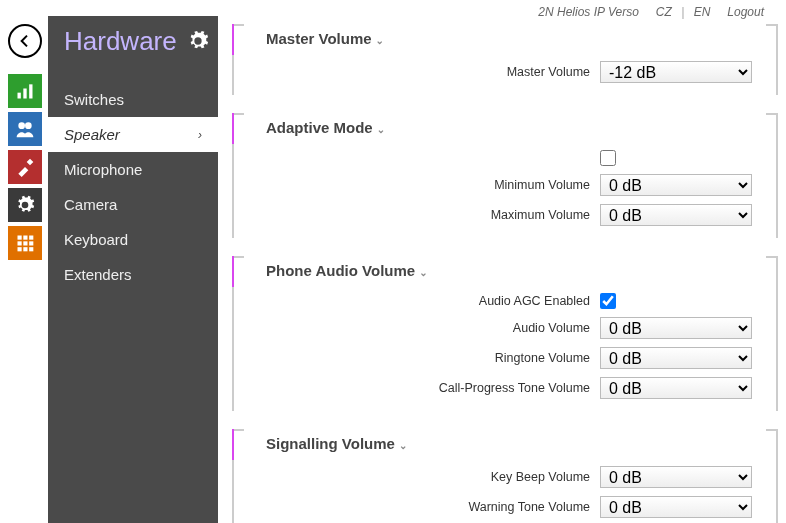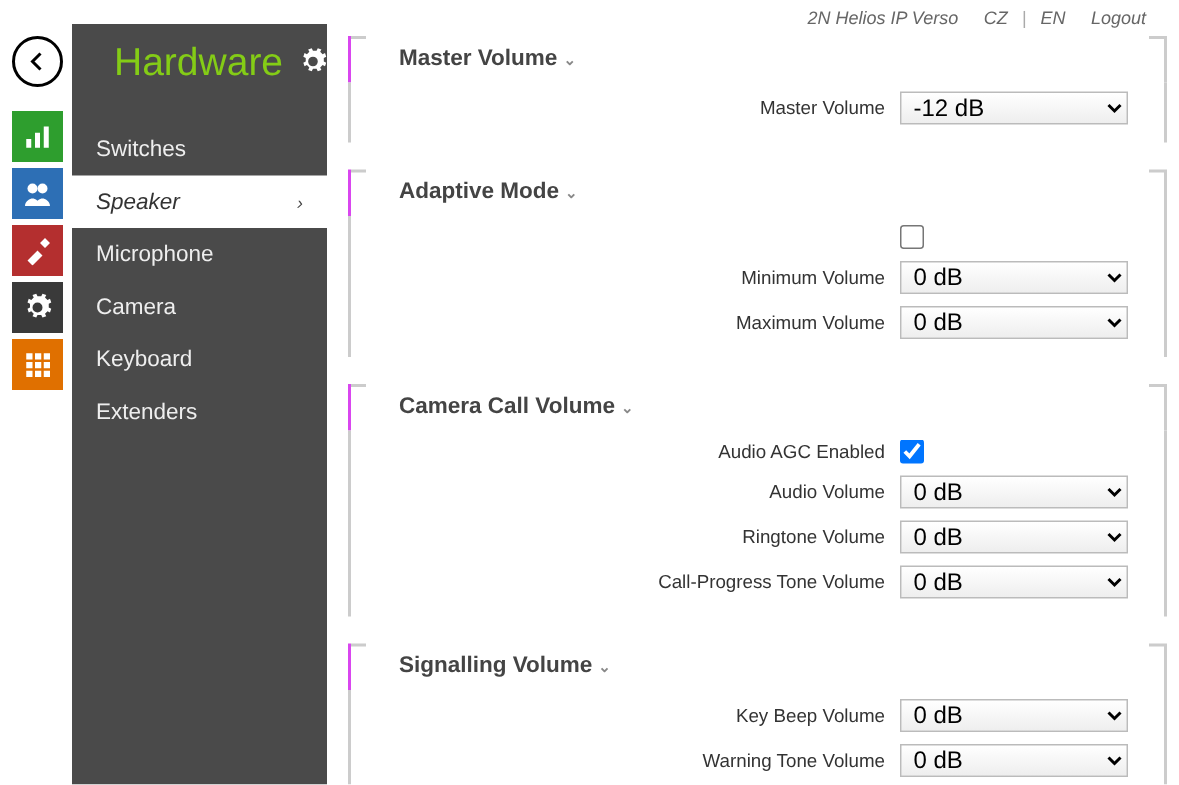--- a/index.html
+++ b/index.html
@@ -60,22 +60,22 @@
   .sidebar {
     position: absolute;
     left: 48px; top: 16px; bottom: 0;
     width: 170px;
     background: #4a4a4a;
   }
   .sidebar-header {
     height: 50px;
     display: flex;
     align-items: center;
-    padding-left: 28px;
-    color: #84cc16;
+    padding-left: 16px;
+    color: #c4b5fd;
   }
   .sidebar-header .title {
     font-size: 26px;
     font-weight: 200;
   }
   .sidebar-header .gear {
     margin-left: 10px;
     width: 22px; height: 22px; fill: #fff;
   }
   .nav {
@@ -283,21 +283,21 @@
         <span class="field-label">Maximum Volume</span>
         <div class="field-ctrl">
             <select class="sel"><option>0 dB</option></select>
           </div>
       </div>
     </div>
   </div>
 
   <div class="section">
     <div class="section-head">
-      <span>Camera Call Volume</span><span class="drop">⌄</span>
+      <span>Phone Audio Volume</span><span class="drop">⌄</span>
     </div>
     <div class="section-body">
       <div class="field-row">
         <span class="field-label">Audio AGC Enabled</span>
         <div class="field-ctrl">
             <input type="checkbox" class="chk" checked="" style="">
           </div>
       </div>
       <div class="field-row">
         <span class="field-label">Audio Volume</span>

